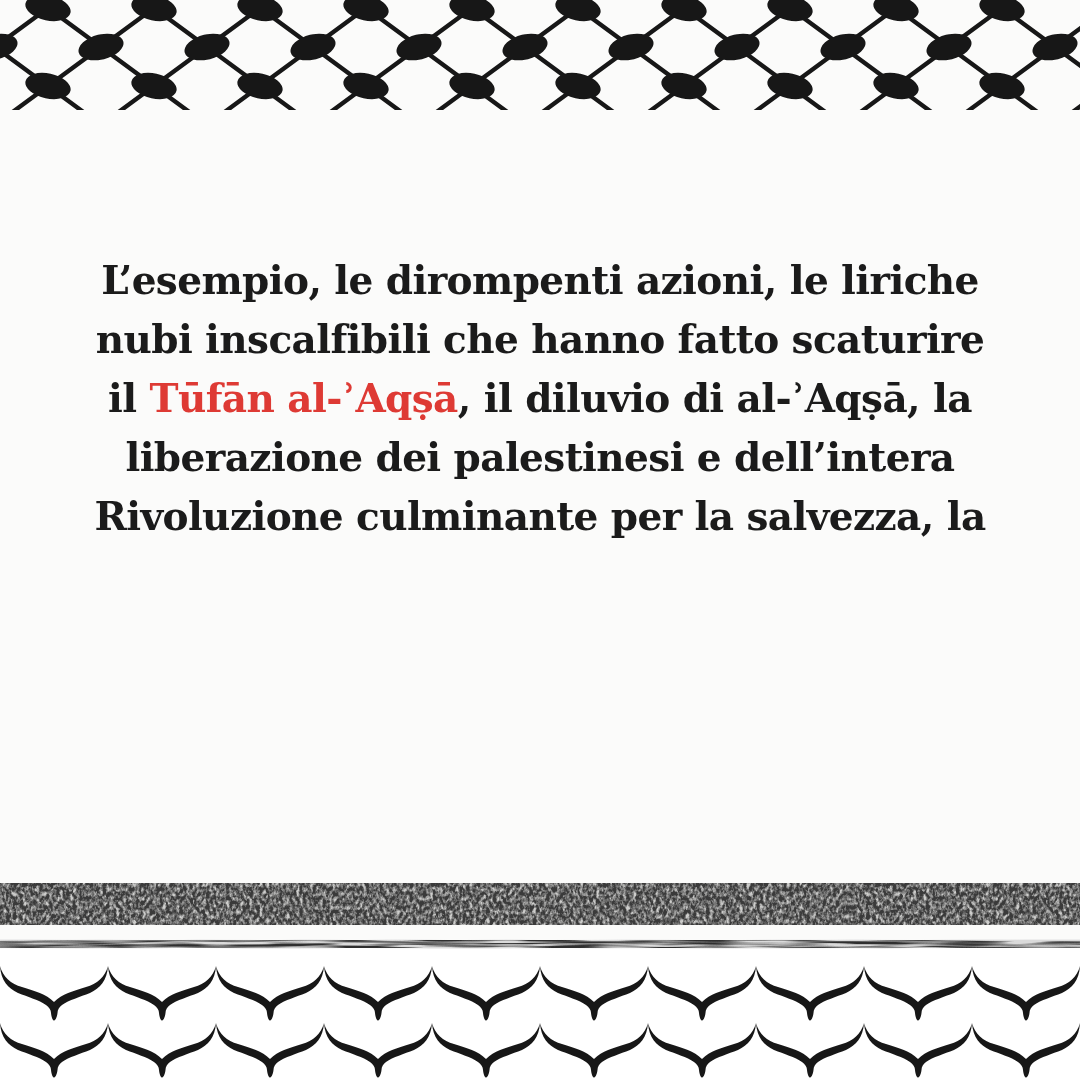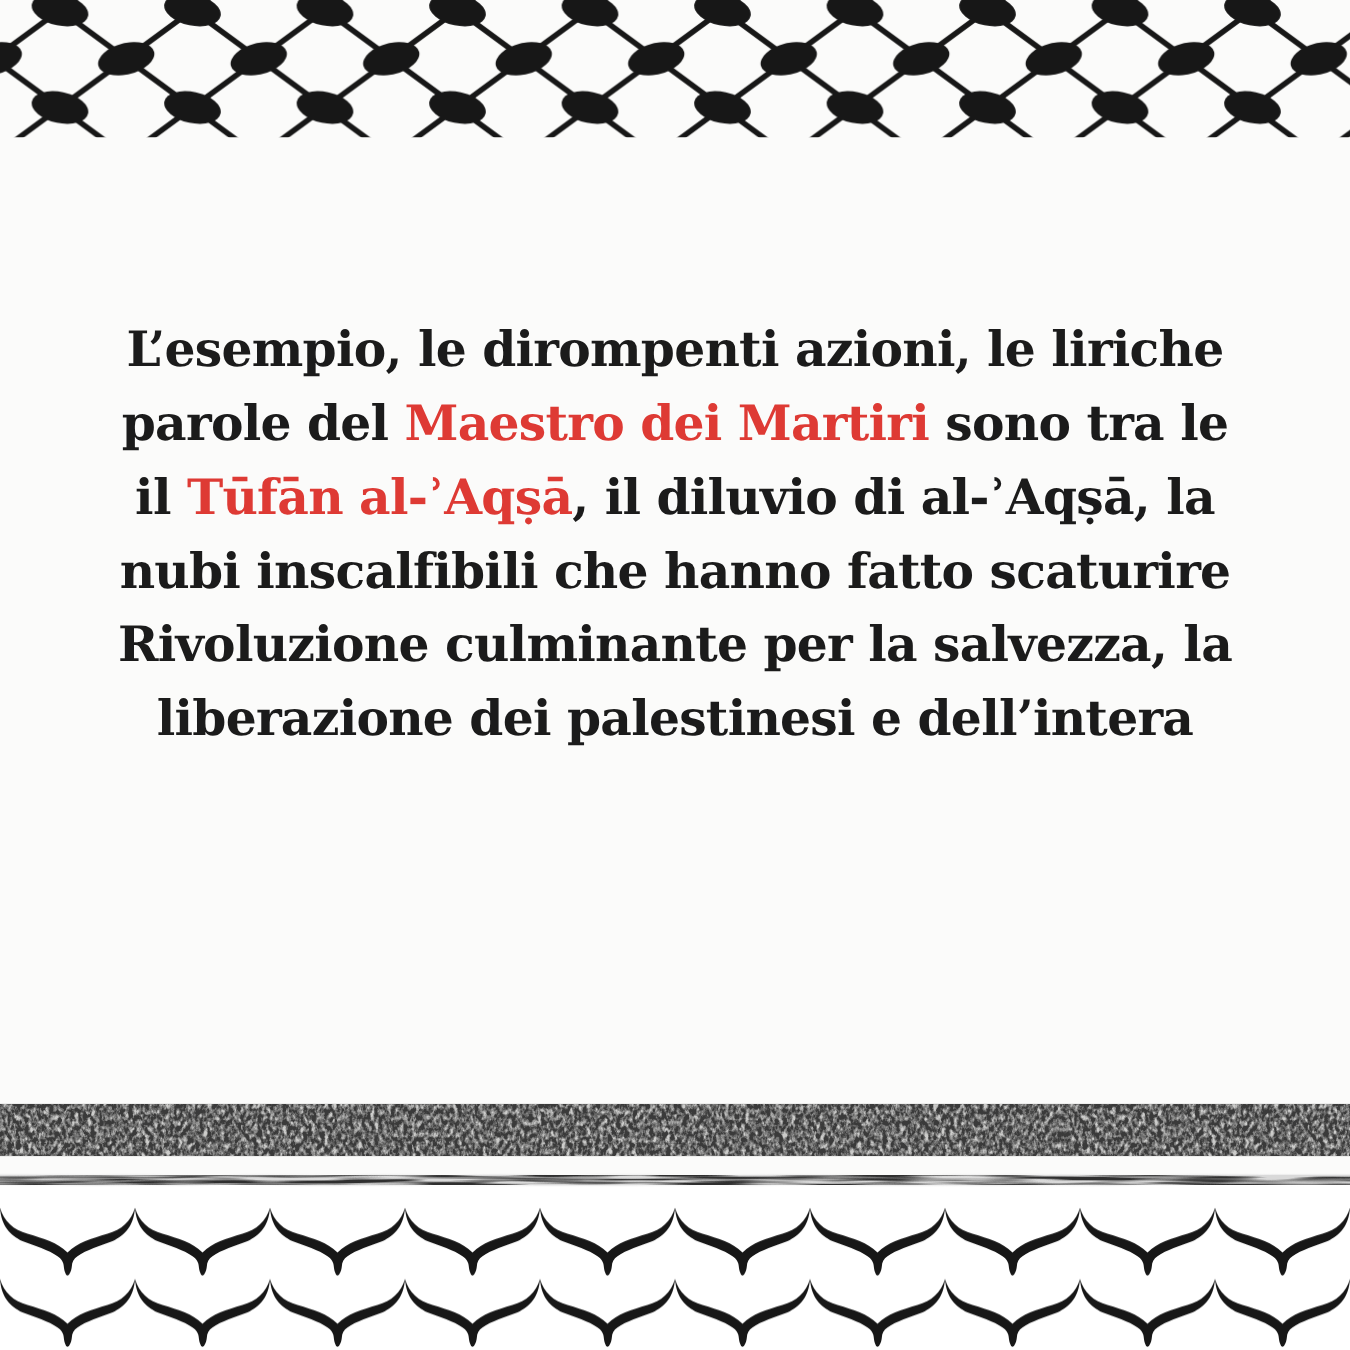--- a/index.html
+++ b/index.html
@@ -71,25 +71,24 @@
             <ellipse cx="106" cy="39" rx="23" ry="12.5" transform="rotate(-14 106 39)"></ellipse>
           </g>
         </pattern>
       </defs>
       <rect width="1080" height="110" fill="url(#net)"></rect>
     </svg>
   </div>
 
   <main class="text-block" id="text-block">
       <div class="text-line"><span class="seg-black">L’esempio, le dirompenti azioni, le liriche</span></div>
-      <div class="text-line"><span class="seg-black">parole del </span><span class="seg-red">Maestro dei Martiri</span><span class="seg-black"> sono tra le</span></div>
+      <div class="text-line"><span class="seg-black">nubi inscalfibili che hanno fatto scaturire</span></div>
       <div class="text-line"><span class="seg-black">il </span><span class="seg-red">Tūfān al-ʾAqṣā</span><span class="seg-black">, il diluvio di al-ʾAqṣā, la</span></div>
-      <div class="text-line"><span class="seg-black">nubi inscalfibili che hanno fatto scaturire</span></div>
+      <div class="text-line"><span class="seg-black">liberazione dei palestinesi e dell’intera</span></div>
       <div class="text-line"><span class="seg-black">Rivoluzione culminante per la salvezza, la</span></div>
-      <div class="text-line"><span class="seg-black">liberazione dei palestinesi e dell’intera</span></div>
     </main>
 
   <div class="grunge-bar">
     <svg width="1080" height="42" viewBox="0 0 1080 42">
       <rect width="1080" height="42" fill="var(--band_gray,#3a3a3a)"></rect>
       <rect width="1080" height="42" filter="url(#speckle)" opacity="0.9"></rect>
     </svg>
   </div>
 
   <div class="grunge-line">

